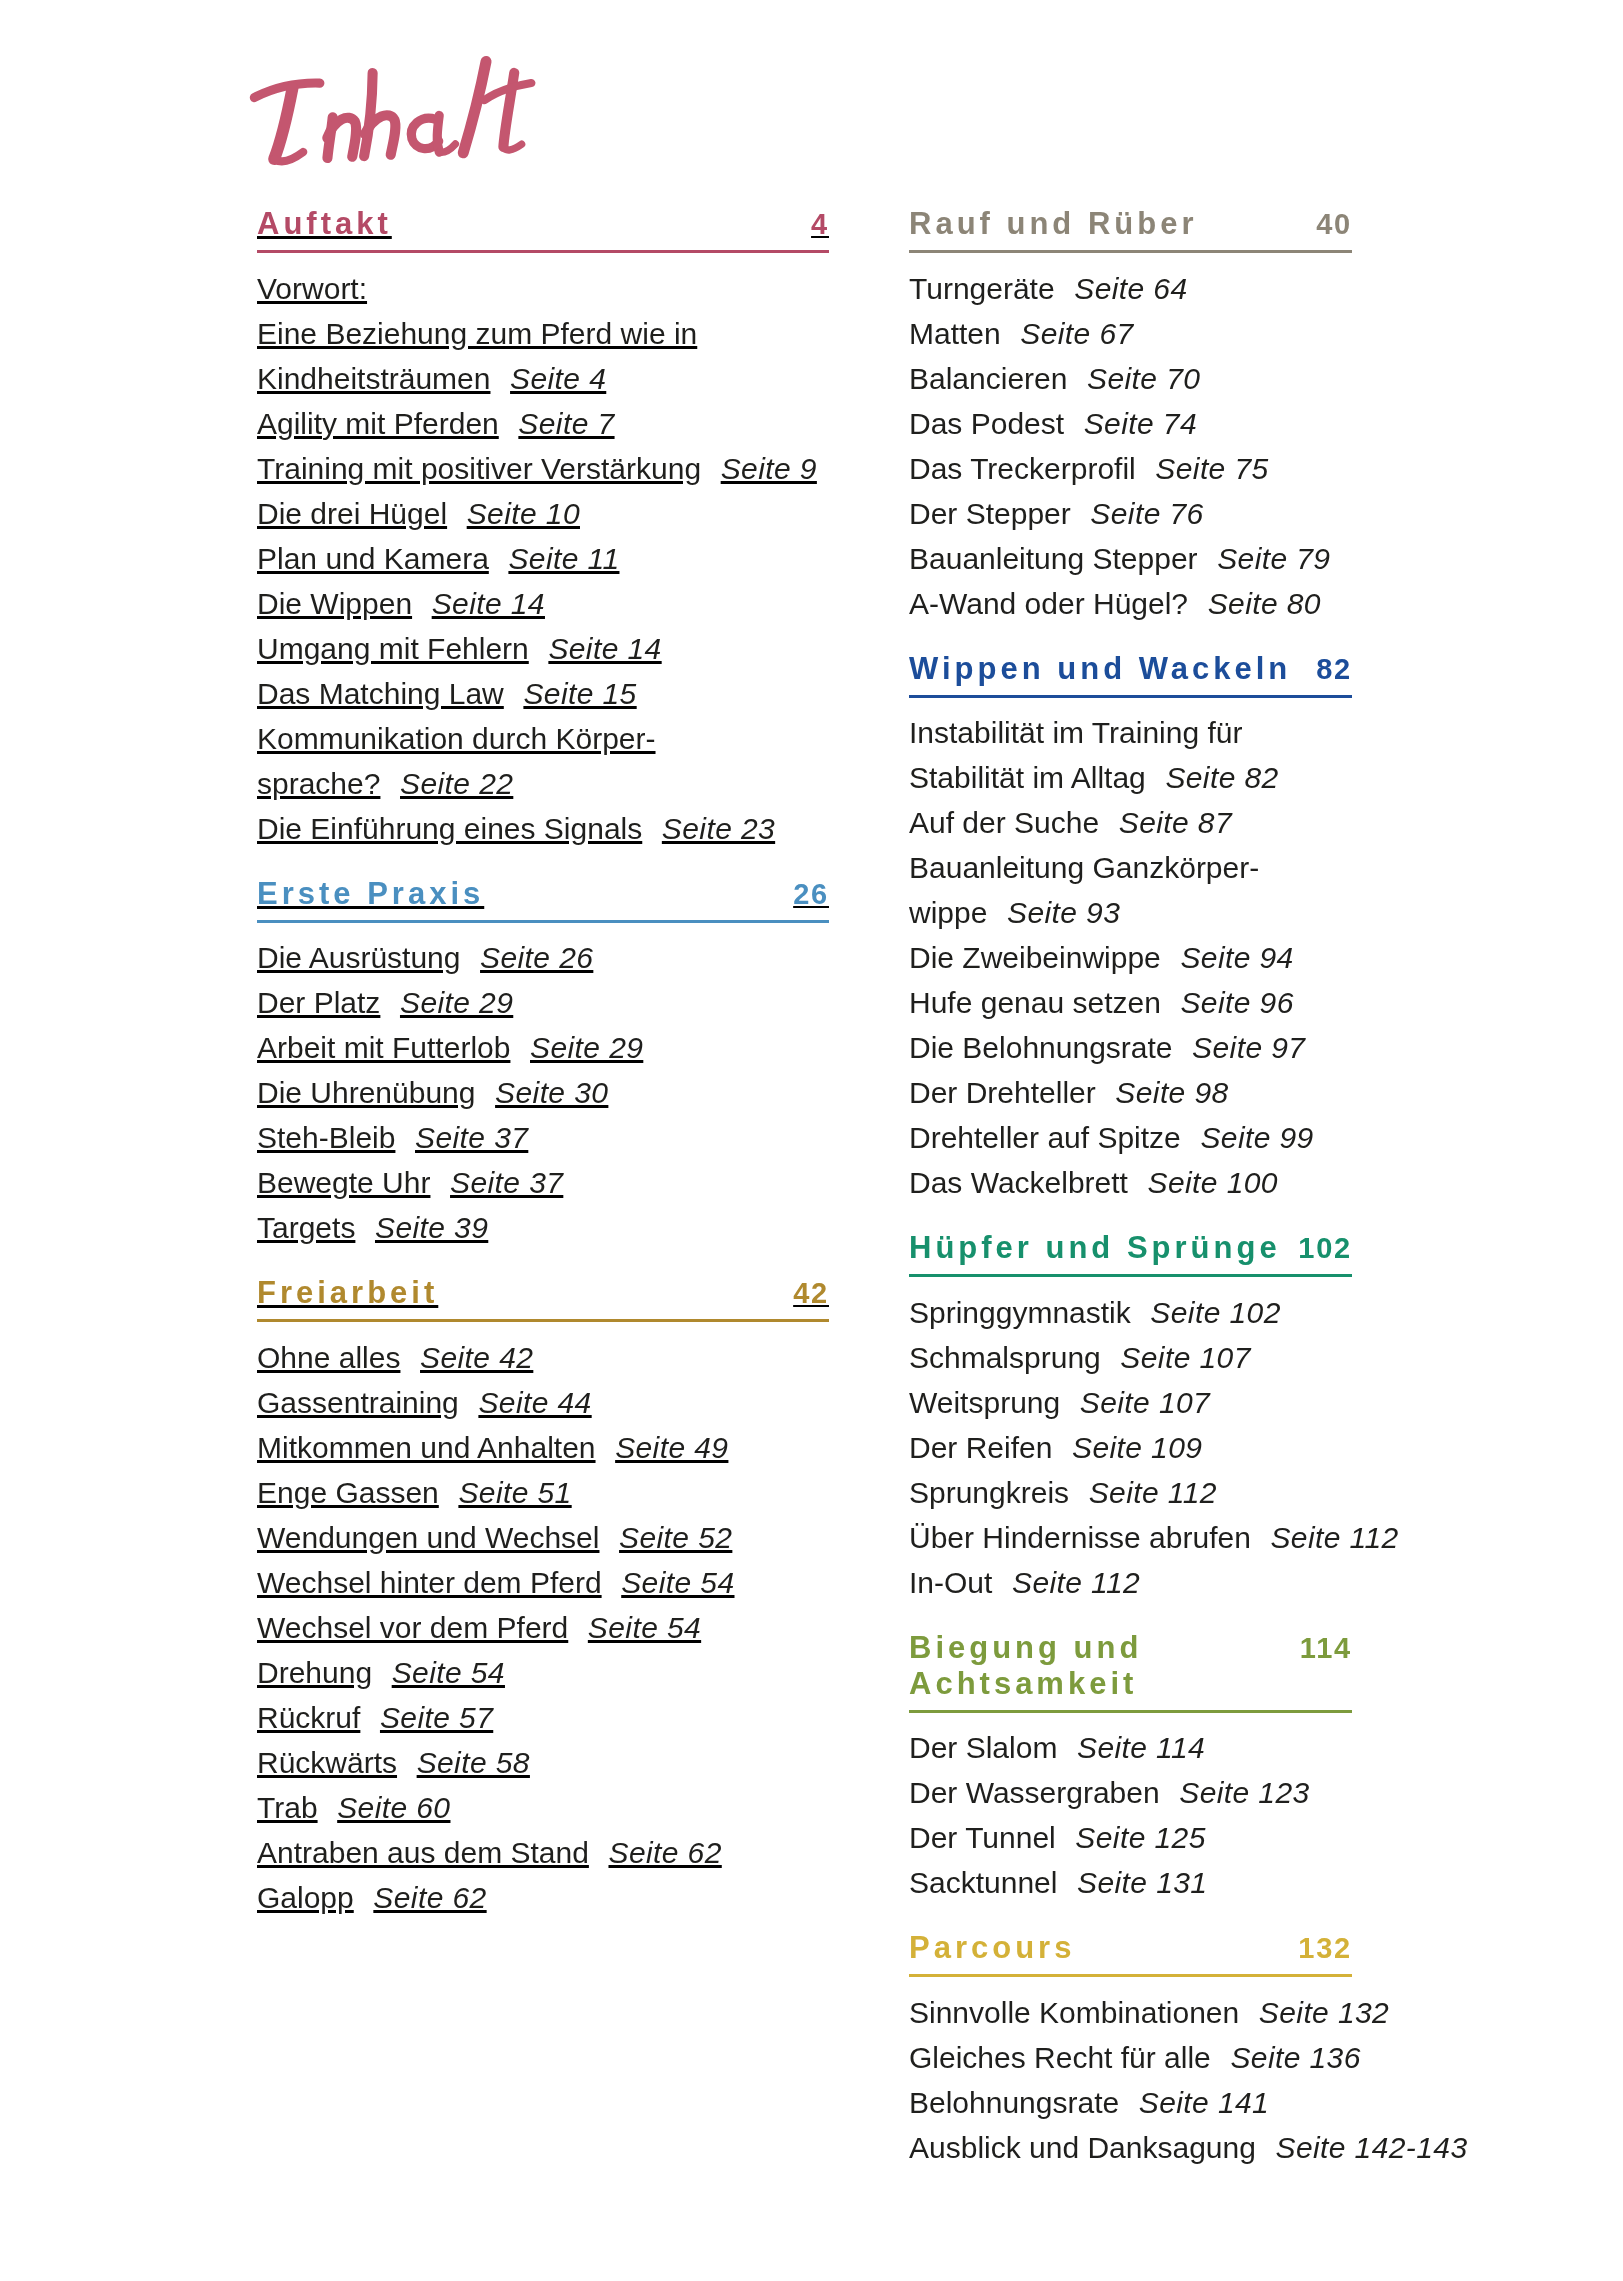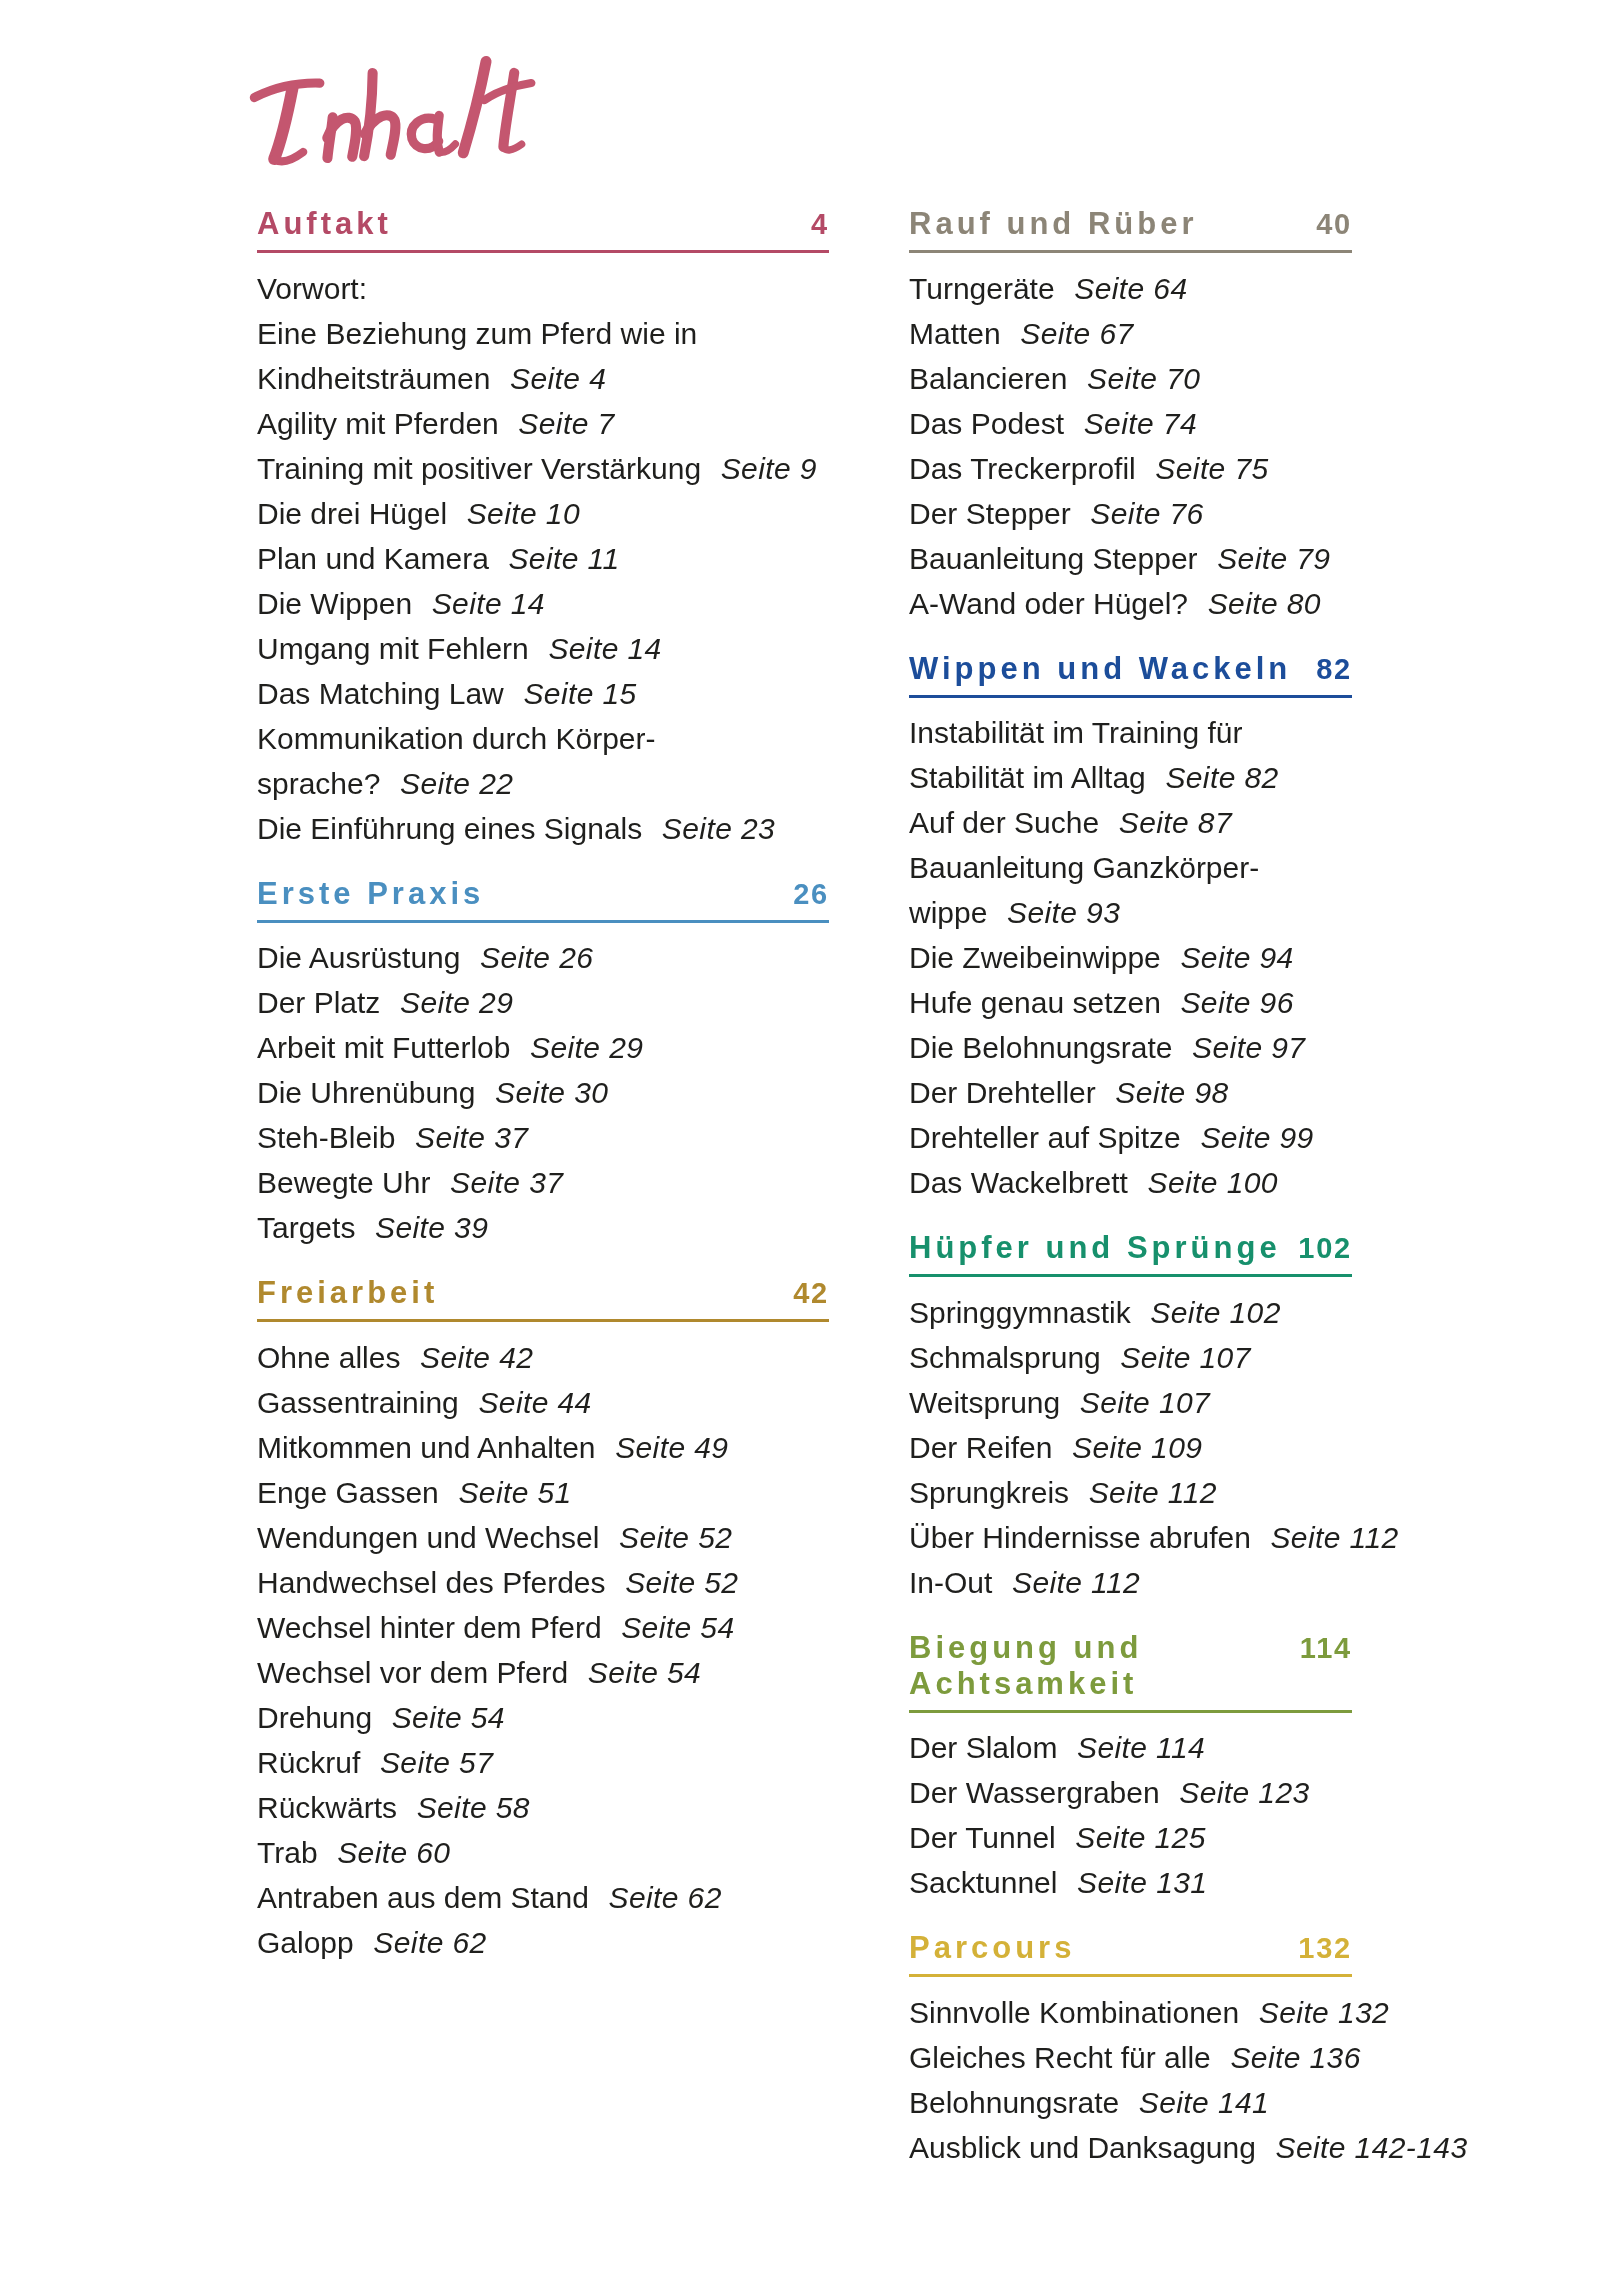--- a/index.html
+++ b/index.html
@@ -6,21 +6,21 @@
   body{
     width:1624px;height:2281px;position:relative;overflow:hidden;
     background:#ffffff;
     font-family:"Liberation Sans","DejaVu Sans",sans-serif;
   }
   .title-wrap{
     position:absolute;left:248px;top:45px;width:303px;height:134px;
   }
   .title-wrap svg{width:100%;height:100%;}
   .col{position:absolute;top:206px;}
-  .col-left{left:257px;width:572px;}
+  .col-left{left:257px;width:572px;text-decoration:underline;}
   .col-right{left:909px;width:443px;}
   .toc-section{margin:0 0 25px 0;}
   .sec-head{
     display:flex;justify-content:space-between;align-items:baseline;
     border-bottom:3.6px solid var(--sec-color,#000);
     padding-bottom:8px;
   }
   .sec-title{
     color:var(--sec-color,#000);
     font-weight:bold;font-size:31px;line-height:36px;letter-spacing:4px;
@@ -185,23 +185,20 @@
   </li>
 
   <li class="entry">
     <span class="entry-text">Enge Gassen</span><span class="entry-page">Seite 51</span>
   </li>
 
   <li class="entry">
     <span class="entry-text">Wendungen und Wechsel</span><span class="entry-page">Seite 52</span>
   </li>
 
-  <li class="entry">
-    <span class="entry-text">Handwechsel des Pferdes</span><span class="entry-page">Seite 52</span>
-  </li>
 
   <li class="entry">
     <span class="entry-text">Wechsel hinter dem Pferd</span><span class="entry-page">Seite 54</span>
   </li>
 
   <li class="entry">
     <span class="entry-text">Wechsel vor dem Pferd</span><span class="entry-page">Seite 54</span>
   </li>
 
   <li class="entry">

